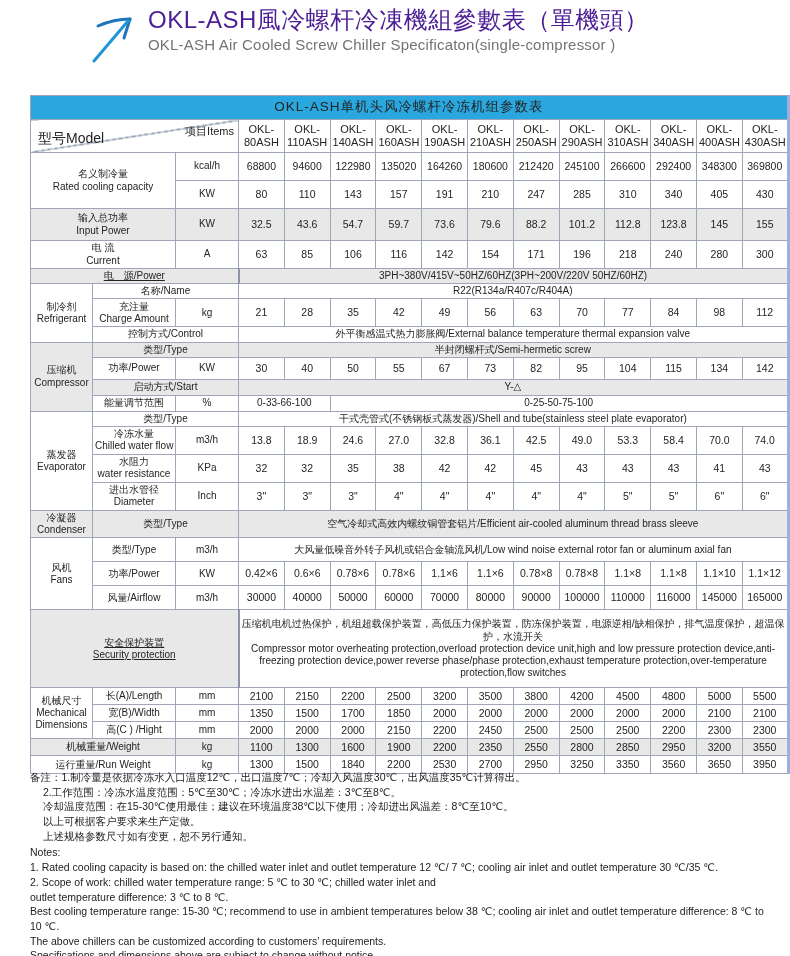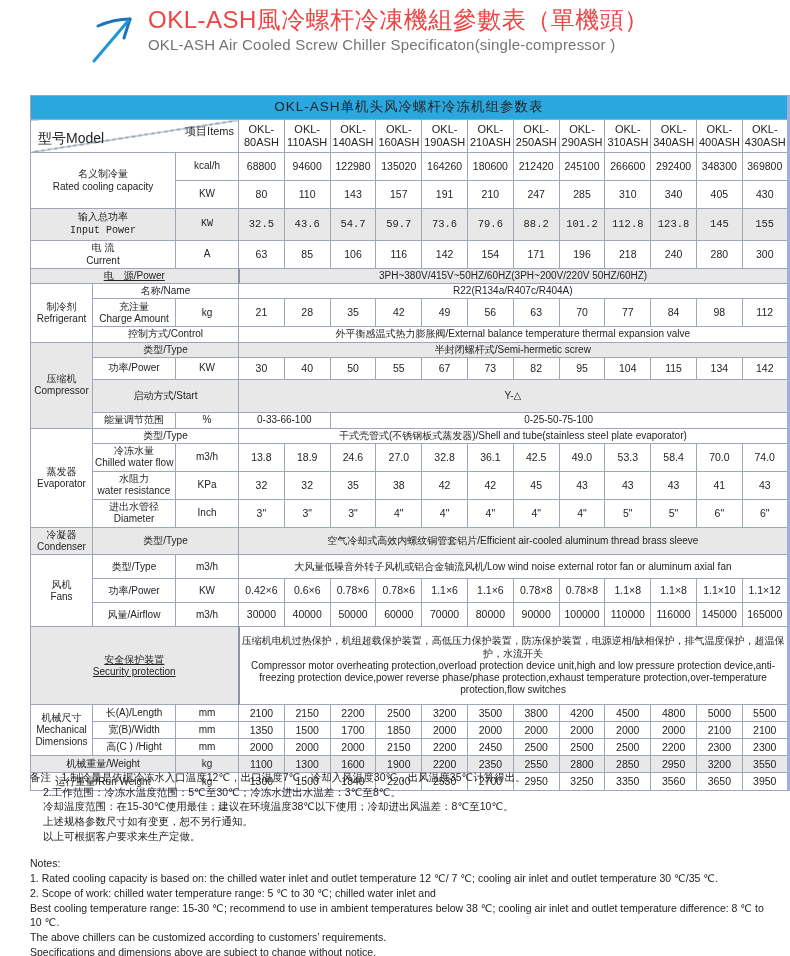--- a/index.html
+++ b/index.html
@@ -5,21 +5,21 @@
   html,body{margin:0;padding:0;}
   body{
     width:790px;height:956px;background:#ffffff;position:relative;overflow:hidden;
     font-family:"Liberation Sans","DejaVu Sans",sans-serif;color:#1c1c1c;
     -webkit-font-smoothing:antialiased;
   }
   
   .hdr{position:absolute;left:90px;top:6px;display:flex;align-items:flex-start;}
   .logo{width:52px;height:54px;margin-top:4px;flex:0 0 auto;}
   .titles{margin-left:6px;}
-  .title{font-size:24px;font-weight:500;color:#ef4444;letter-spacing:.5px;line-height:1.2;margin:0;}
+  .title{font-size:24px;font-weight:500;color:#4c1d95;letter-spacing:.5px;line-height:1.2;margin:0;}
   .subtitle{font-size:15px;color:#737373;margin-top:1px;letter-spacing:.2px;}
   
   table.tbl{
     position:absolute;left:30px;top:95px;width:758px;border-collapse:collapse;table-layout:fixed;
     border:1px solid #8d93a8;border-right:3px solid #9db0dc;
   }
   .tbl td{
     border:1px solid #a0a6ba;text-align:center;vertical-align:middle;
     padding:1px 2px;line-height:1.22;overflow:hidden;color:#242424;
   }
@@ -41,21 +41,21 @@
   .unit{font-size:10px;border-right:2px solid #8d93a8;}
   .lbl.span3{border-right:2px solid #8d93a8;text-decoration:underline;}
   .val{font-size:10.5px;}
   .full{font-size:10px;}
   .sec{
     text-align:left;font-size:10px;line-height:1.42;padding:3px 6px;vertical-align:middle;
   }
   .shade{background:#e8e8e8;}
   
   .notes{position:absolute;left:30px;top:770px;width:748px;font-size:10.5px;line-height:1.4;color:#222;}
-  .notes-cn{margin-bottom:13px;}
+  .notes-cn{margin-bottom:2px;}
   .notes-cn div.ind{padding-left:13px;}
 </style>
 </head>
 <body>
 
 <div class="hdr">
   <svg class="logo" viewBox="0 0 52 54" aria-hidden="true">
     <path d="M8 16 Q24 9 40 9" stroke="#1b75bc" stroke-width="3" fill="none" stroke-linecap="round"></path>
     <path d="M40 9 L34 28" stroke="#1b75bc" stroke-width="3" fill="none" stroke-linecap="round"></path>
     <path d="M4 51 L38 11" stroke="#2196d6" stroke-width="3" fill="none" stroke-linecap="round"></path>
@@ -160,21 +160,21 @@
         <td class="val">157</td>
         <td class="val">191</td>
         <td class="val">210</td>
         <td class="val">247</td>
         <td class="val">285</td>
         <td class="val">310</td>
         <td class="val">340</td>
         <td class="val">405</td>
         <td class="val">430</td>
       </tr>
-      <tr style="height: 32px; font-family: Liberation Mono, monospace;">
+      <tr style="height: 32px;">
         <td class="lbl shade" colspan="2">
           <div>输入总功率</div>
           <div>Input Power</div>
         </td>
         <td class="unit shade">KW</td>
         <td class="val shade">32.5</td>
         <td class="val shade">43.6</td>
         <td class="val shade">54.7</td>
         <td class="val shade">59.7</td>
         <td class="val shade">73.6</td>
@@ -267,21 +267,21 @@
         <td class="val">55</td>
         <td class="val">67</td>
         <td class="val">73</td>
         <td class="val">82</td>
         <td class="val">95</td>
         <td class="val">104</td>
         <td class="val">115</td>
         <td class="val">134</td>
         <td class="val">142</td>
       </tr>
-      <tr style="height: 33px; padding-left: 25px;">
+      <tr style="height: 16px; padding-left: 25px;">
         <td class="lbl shade" colspan="2">
           <div>启动方式/Start</div>
         </td>
         <td class="full shade" colspan="12">Y-△</td>
       </tr>
       <tr style="height: 16px; padding-left: 44px;">
         <td class="lbl" colspan="1">
           <div>能量调节范围</div>
         </td>
         <td class="unit">%</td>
@@ -518,24 +518,25 @@
         <td class="val">3950</td>
       </tr>
     </tbody>
 </table>
 
 <div class="notes">
   <div class="notes-cn" id="notes-cn">
       <div class="">备注：1.制冷量是依据冷冻水入口温度12℃，出口温度7℃；冷却入风温度30℃，出风温度35℃计算得出。</div>
       <div class="ind">2.工作范围：冷冻水温度范围：5℃至30℃；冷冻水进出水温差：3℃至8℃。</div>
       <div class="ind">冷却温度范围：在15-30℃使用最佳；建议在环境温度38℃以下使用；冷却进出风温差：8℃至10℃。</div>
+      <div class="ind">以上可根据客户要求来生产定做。</div>
       <div class="ind">上述规格参数尺寸如有变更，恕不另行通知。</div>
-      <div class="ind">以上可根据客户要求来生产定做。</div>
     </div>
   <div class="notes-en" id="notes-en">
       <div>Notes:</div>
       <div>1. Rated cooling capacity is based on: the chilled water inlet and outlet temperature 12 ℃/ 7 ℃; cooling air inlet and outlet temperature 30 ℃/35 ℃.</div>
       <div>2. Scope of work: chilled water temperature range: 5 ℃ to 30 ℃; chilled water inlet and</div>
+      <div>outlet temperature difference: 3 ℃ to 8 ℃.</div>
       <div>Best cooling temperature range: 15-30 ℃; recommend to use in ambient temperatures below 38 ℃; cooling air inlet and outlet temperature difference: 8 ℃ to 10 ℃.</div>
       <div>The above chillers can be customized according to customers’  requirements.</div>
       <div>Specifications and dimensions above are subject to change without notice.</div>
     </div>
 </div>
 
 </body></html>

